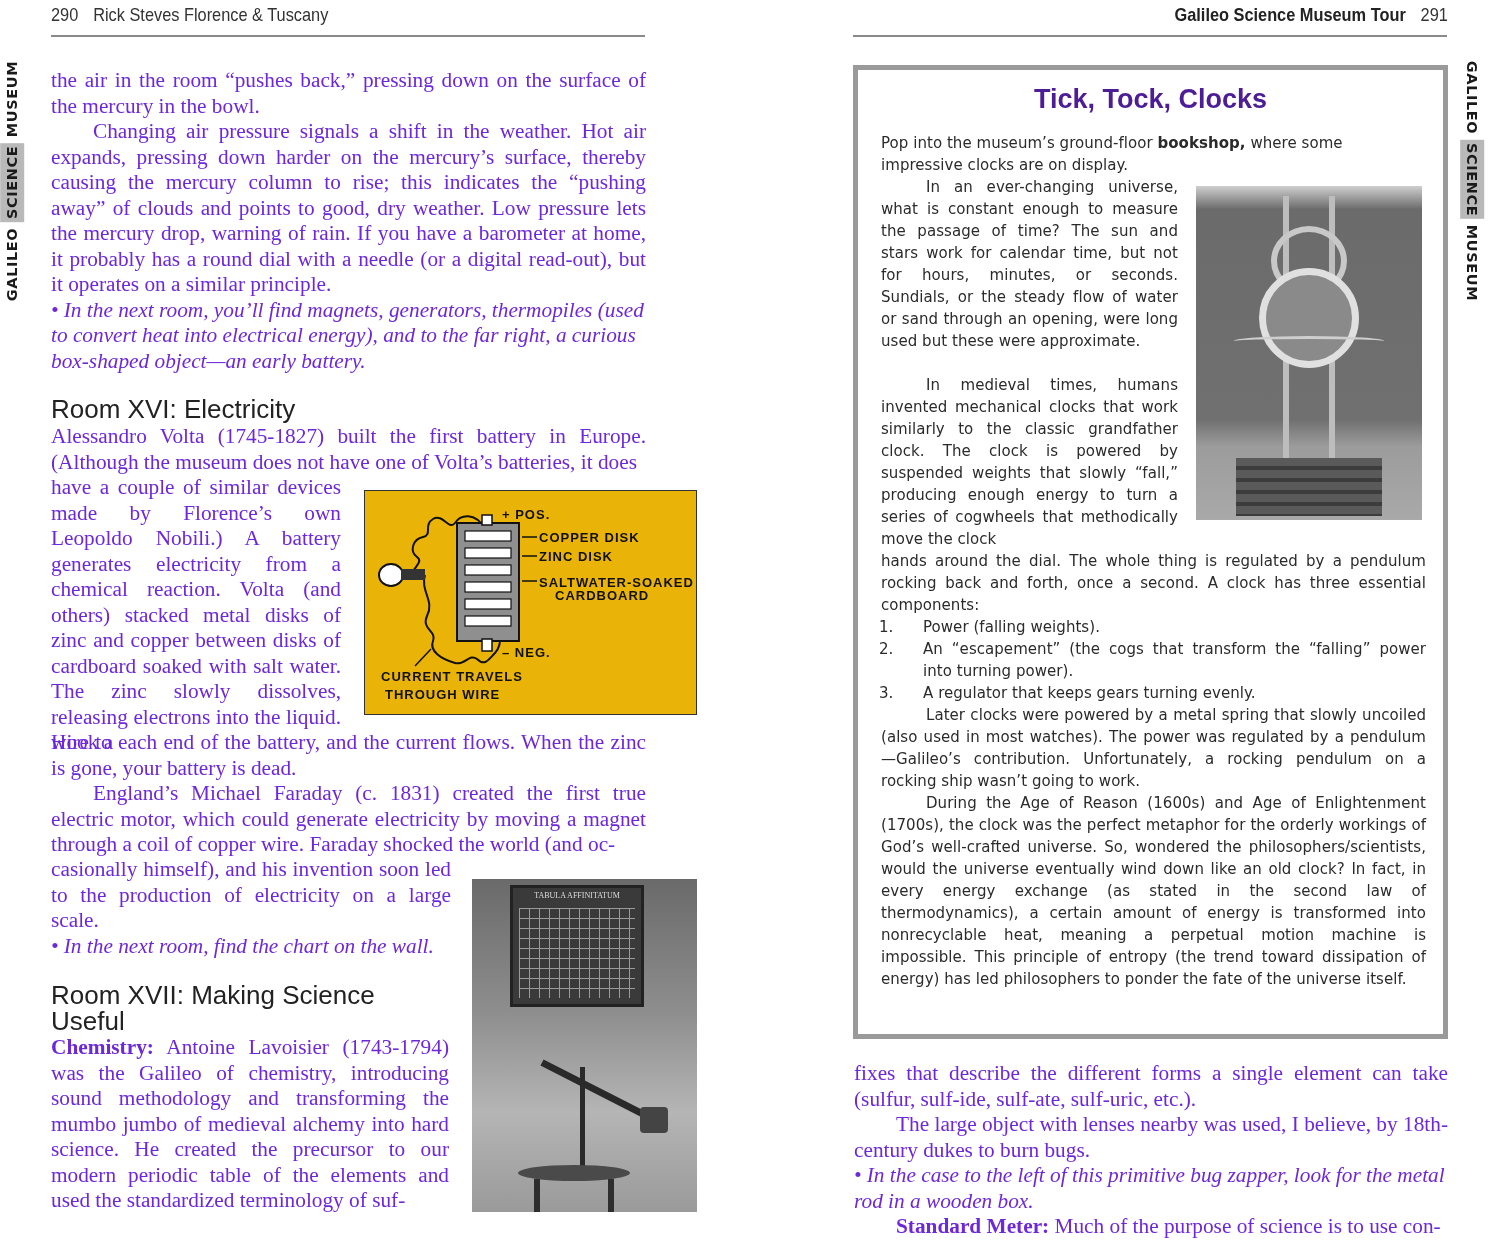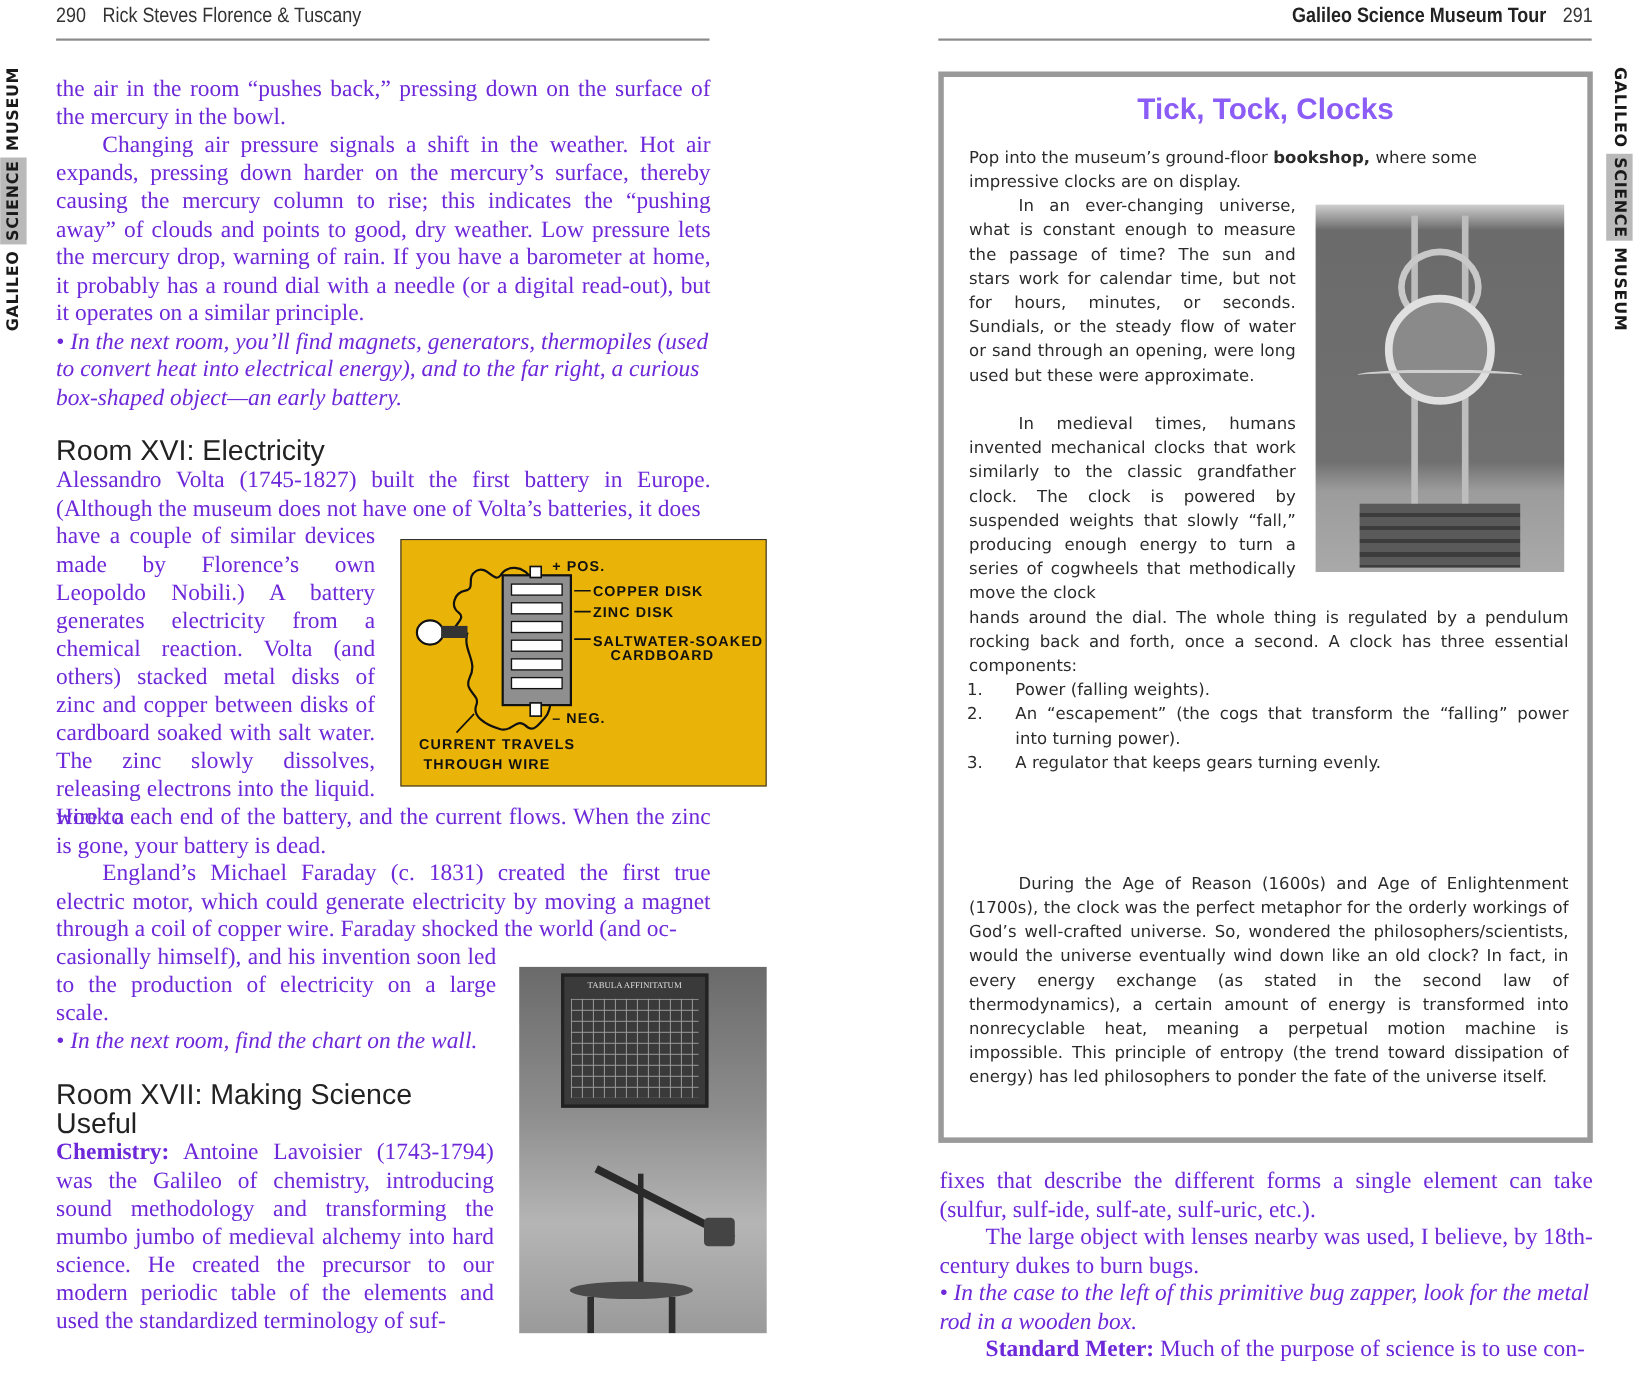--- a/index.html
+++ b/index.html
@@ -54,21 +54,21 @@
   .figure-box { position: absolute; border: 1.5px solid #333; background: #eab308; font-weight: bold; }
   .photo { position: absolute; background: #777; overflow: hidden; }
 
   
   .sidebar-box {
     position: absolute; left: 93px; top: 65px; width: 595px; height: 974px;
     border: 5px solid #9a9a9a; background: #fff;
   }
   .sidebar-title {
     position: absolute; left: 0; right: 0; top: 14px; text-align: center;
-    font-family: "Liberation Sans", sans-serif; font-weight: bold; font-size: 27px; color: #8b5cf6;
+    font-family: "Liberation Sans", sans-serif; font-weight: bold; font-size: 27px; color: #4c1d95;
   }
   .sb-text {
     font-family: "DejaVu Sans", sans-serif; font-size: 15px; line-height: 22px; color: #2b2b2b;
     text-align: justify; letter-spacing: 0.05px;
   }
   .sb-indent { text-indent: 45px; }
   .sb-list li { list-style: none; }
   .sb-list .num { display: inline-block; width: 22px; }
   .sb-list .hang { padding-left: 42px; text-indent: -22px; }
 </style>
@@ -201,20 +201,21 @@
     </div>
 
     <div class="block sb-text" style="left:23px; top:480px; width:545px;">hands around the dial. The whole thing is regulated by a pendulum rocking back and forth, once a second. A clock has three essential components:</div>
 
     <ul class="block sb-text sb-list" style="left:23px; top:546px; width:545px;">
       <li class="hang"><span class="num">1.</span><span>Power (falling weights).</span></li>
       <li class="hang"><span class="num">2.</span><span>An “escapement” (the cogs that transform the “falling” power into turning power).</span></li>
       <li class="hang"><span class="num">3.</span><span>A regulator that keeps gears turning evenly.</span></li>
     </ul>
 
+    <div class="block sb-text sb-indent" style="left:23px; top:634px; width:545px;">Later clocks were powered by a metal spring that slowly uncoiled (also used in most watches). The power was regulated by a pendulum—Galileo’s contribution. Unfortunately, a rocking pendulum on a rocking ship wasn’t going to work.</div>
     <div class="block sb-text sb-indent" style="left:23px; top:722px; width:545px;">During the Age of Reason (1600s) and Age of Enlightenment (1700s), the clock was the perfect metaphor for the orderly workings of God’s well-crafted universe. So, wondered the philosophers/scientists, would the universe eventually wind down like an old clock? In fact, in every energy exchange (as stated in the second law of thermodynamics), a certain amount of energy is transformed into nonrecyclable heat, meaning a perpetual motion machine is impossible. This principle of entropy (the trend toward dissipation of energy) has led philosophers to ponder the fate of the universe itself.</div>
   </div>
 
   <div class="block body-text" style="left:94px; top:1061px; width:594px;">fixes that describe the different forms a single element can take (sulfur, sulf-ide, sulf-ate, sulf-uric, etc.).</div>
   <div class="block body-text indent" style="left:94px; top:1112px; width:594px;">The large object with lenses nearby was used, I believe, by 18th-century dukes to burn bugs.</div>
   <div class="block body-text italic-note" style="left:94px; top:1163px; width:594px; text-align:left;">• In the case to the left of this primitive bug zapper, look for the metal rod in a wooden box.</div>
   <div class="block body-text indent" style="left:94px; top:1214px; width:594px;">
     <b>Standard Meter:</b><span> Much of the purpose of science is to use con-</span>
   </div>
 </div>

